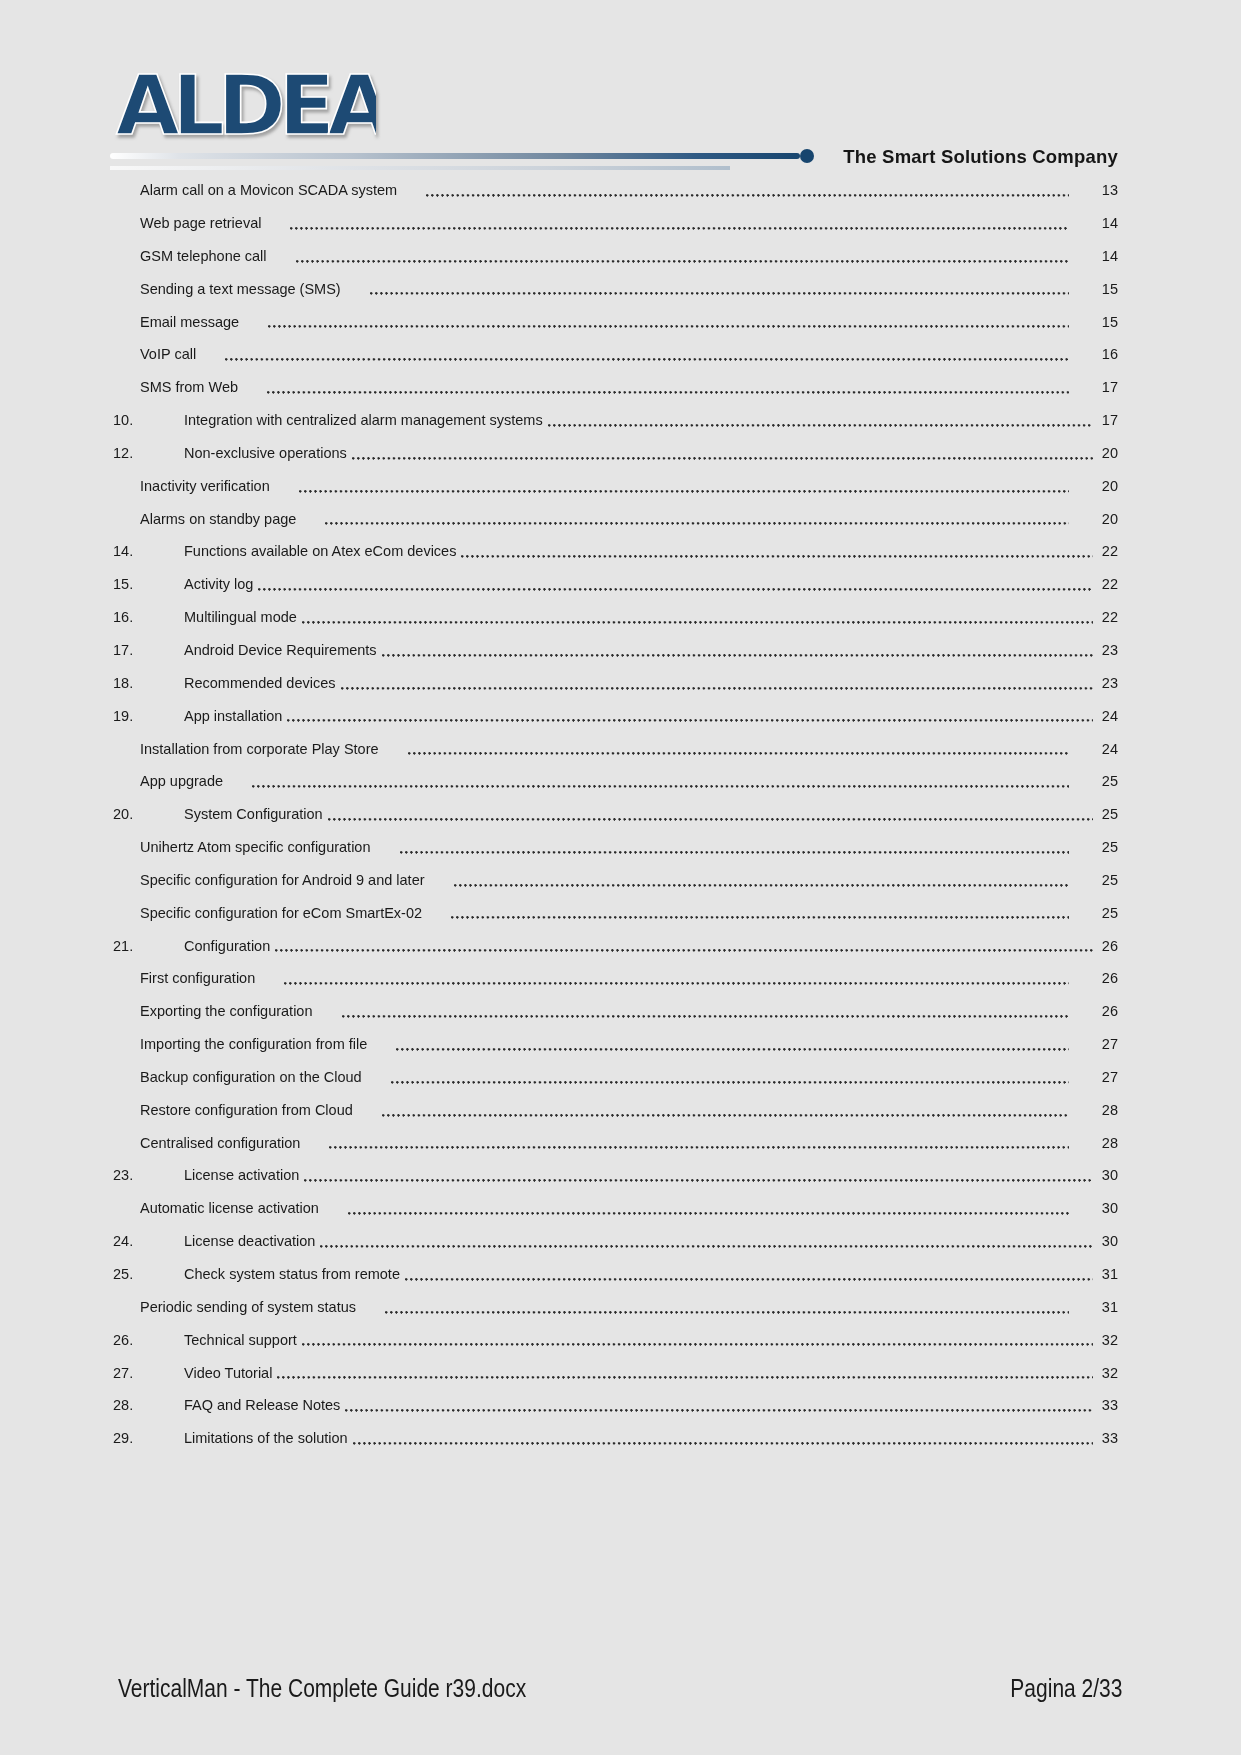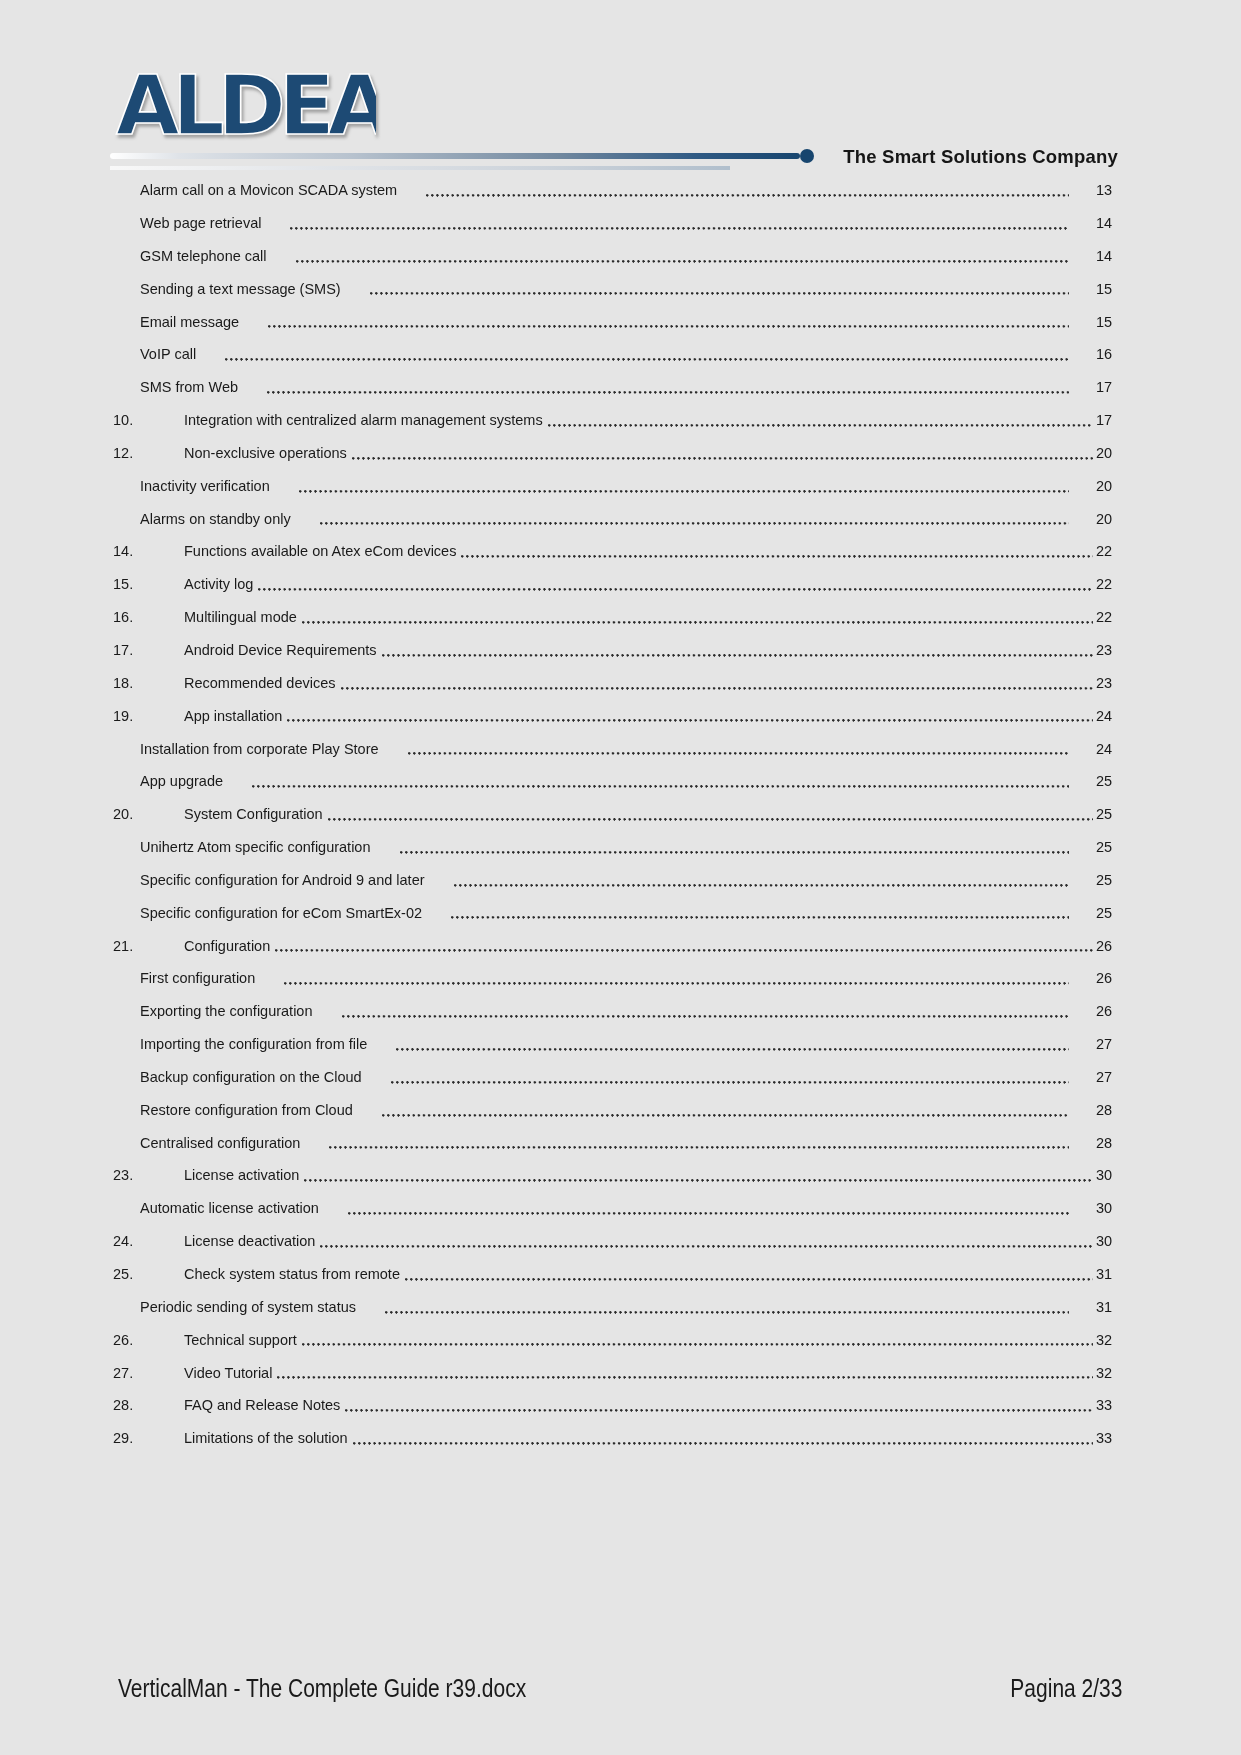--- a/index.html
+++ b/index.html
@@ -42,21 +42,21 @@
   .row.main  { padding-left:82px; }
   .row.sub   { padding-left:38px;gap:24px; }
   .row .num  { position:absolute; left:11px; }
   .row .label{ white-space:nowrap; }
   .leader {
     flex:1 1 auto; height:3px; margin:0 3px 0 5px;
     transform:translateY(5px);
     background-image:radial-gradient(circle at 1.2px 1.4px,#2b2b2b 1.05px,transparent 1.4px);
     background-size:5.1px 3px; background-repeat:repeat-x;
   }
-  .pg { min-width:22px; }
+  .pg { min-width:22px; text-align:right; }
 
   
   .footer-left {
     position:absolute; left:118px; top:1674px;
     font-size:25px; color:#1a1a1a; white-space:nowrap;
     transform:scaleX(.84); transform-origin:left center;
   }
   .footer-right {
     position:absolute; right:119px; top:1674px;
     font-size:25px; color:#1a1a1a; white-space:nowrap;
@@ -138,21 +138,21 @@
       <span class="pg">20</span>
     </div>
       <div class="row sub">
       <span class="num"></span>
       <span class="label">Inactivity verification</span>
       <span class="leader"></span>
       <span class="pg">20</span>
     </div>
       <div class="row sub">
       <span class="num"></span>
-      <span class="label">Alarms on standby only</span>
+      <span class="label">Alarms on standby page</span>
       <span class="leader"></span>
       <span class="pg">20</span>
     </div>
       <div class="row main">
       <span class="num">14.</span>
       <span class="label">Functions available on Atex eCom devices</span>
       <span class="leader"></span>
       <span class="pg">22</span>
     </div>
       <div class="row main">

